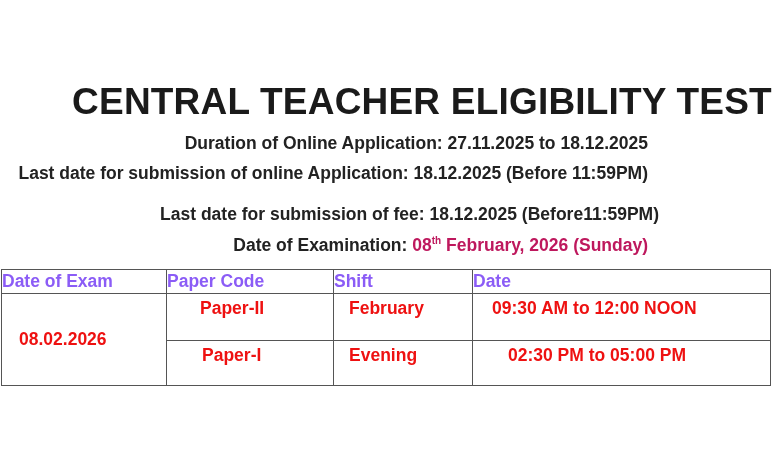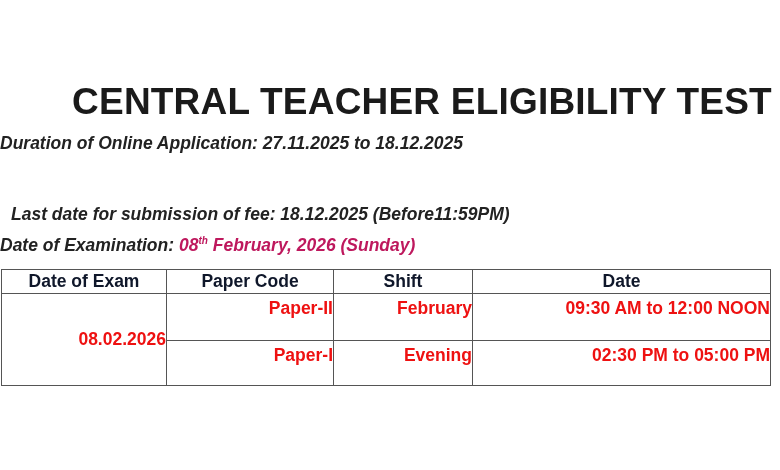--- a/index.html
+++ b/index.html
@@ -28,27 +28,26 @@
       font-size: 37px;
       font-weight: bold;
       letter-spacing: 0.2px;
       color: #1a1a1a;
       line-height: 44px;
       margin-left: 32px;
     }
     .line {
       position: absolute;
       left: 0; width: 648px;
-      text-align: left;
+      text-align: right;
       font-size: 17.5px;
       font-weight: bold;
       color: #222222;
       line-height: 22px;
       white-space: nowrap;
-      font-style: italic;
     }
     .l1 { top: 132px; }
     .l2 { top: 162px; }
     .l3 { top: 203px; margin-left: 11px; }
     .l4 { top: 234px; }
     .red { color: #be185d; }
     sup { font-size: 10px; vertical-align: 7px; line-height: 0; }
 
     table.exam {
       position: absolute;
@@ -56,27 +55,26 @@
       width: 769px;
       border-collapse: collapse;
       table-layout: fixed;
     }
     table.exam td, table.exam th {
       border: 1.5px solid #555555;
       padding: 0;
       font-size: 17.5px;
       font-weight: bold;
       vertical-align: top;
-      text-align: right;
     }
     table.exam th {
       height: 23px;
       line-height: 23px;
-      color: #0f172a;
-      text-align: center;
+      color: #8b5cf6;
+      text-align: left;
     }
     table.exam td {
       color: #ee1111;
     }
     .row1 td { height: 46px; }
     .row2 td { height: 44px; margin-top: 44px; }
     td.date-cell {
       vertical-align: middle !important;
       padding-left: 17px !important;
       text-align: left;
@@ -97,20 +95,24 @@
 
 <div class="page">
 
   <div class="title">CENTRAL TEACHER ELIGIBILITY TEST</div>
 
   <div class="line l1">
     <span>Duration of Online Application:</span>
     <span>27.11.2025 to 18.12.2025</span>
   </div>
 
+  <div class="line l2">
+    <span>Last date for submission of online Application:</span>
+    <span>18.12.2025 (Before 11:59PM)</span>
+  </div>
 
   <div class="line l3">
     <span>Last date for submission of fee:</span>
     <span>18.12.2025 (Before11:59PM)</span>
   </div>
 
   <div class="line l4">
     <span>Date of Examination:</span>
     <span class="red"><span>08</span><sup>th</sup> <span>February, 2026 (Sunday)</span></span>
   </div>

